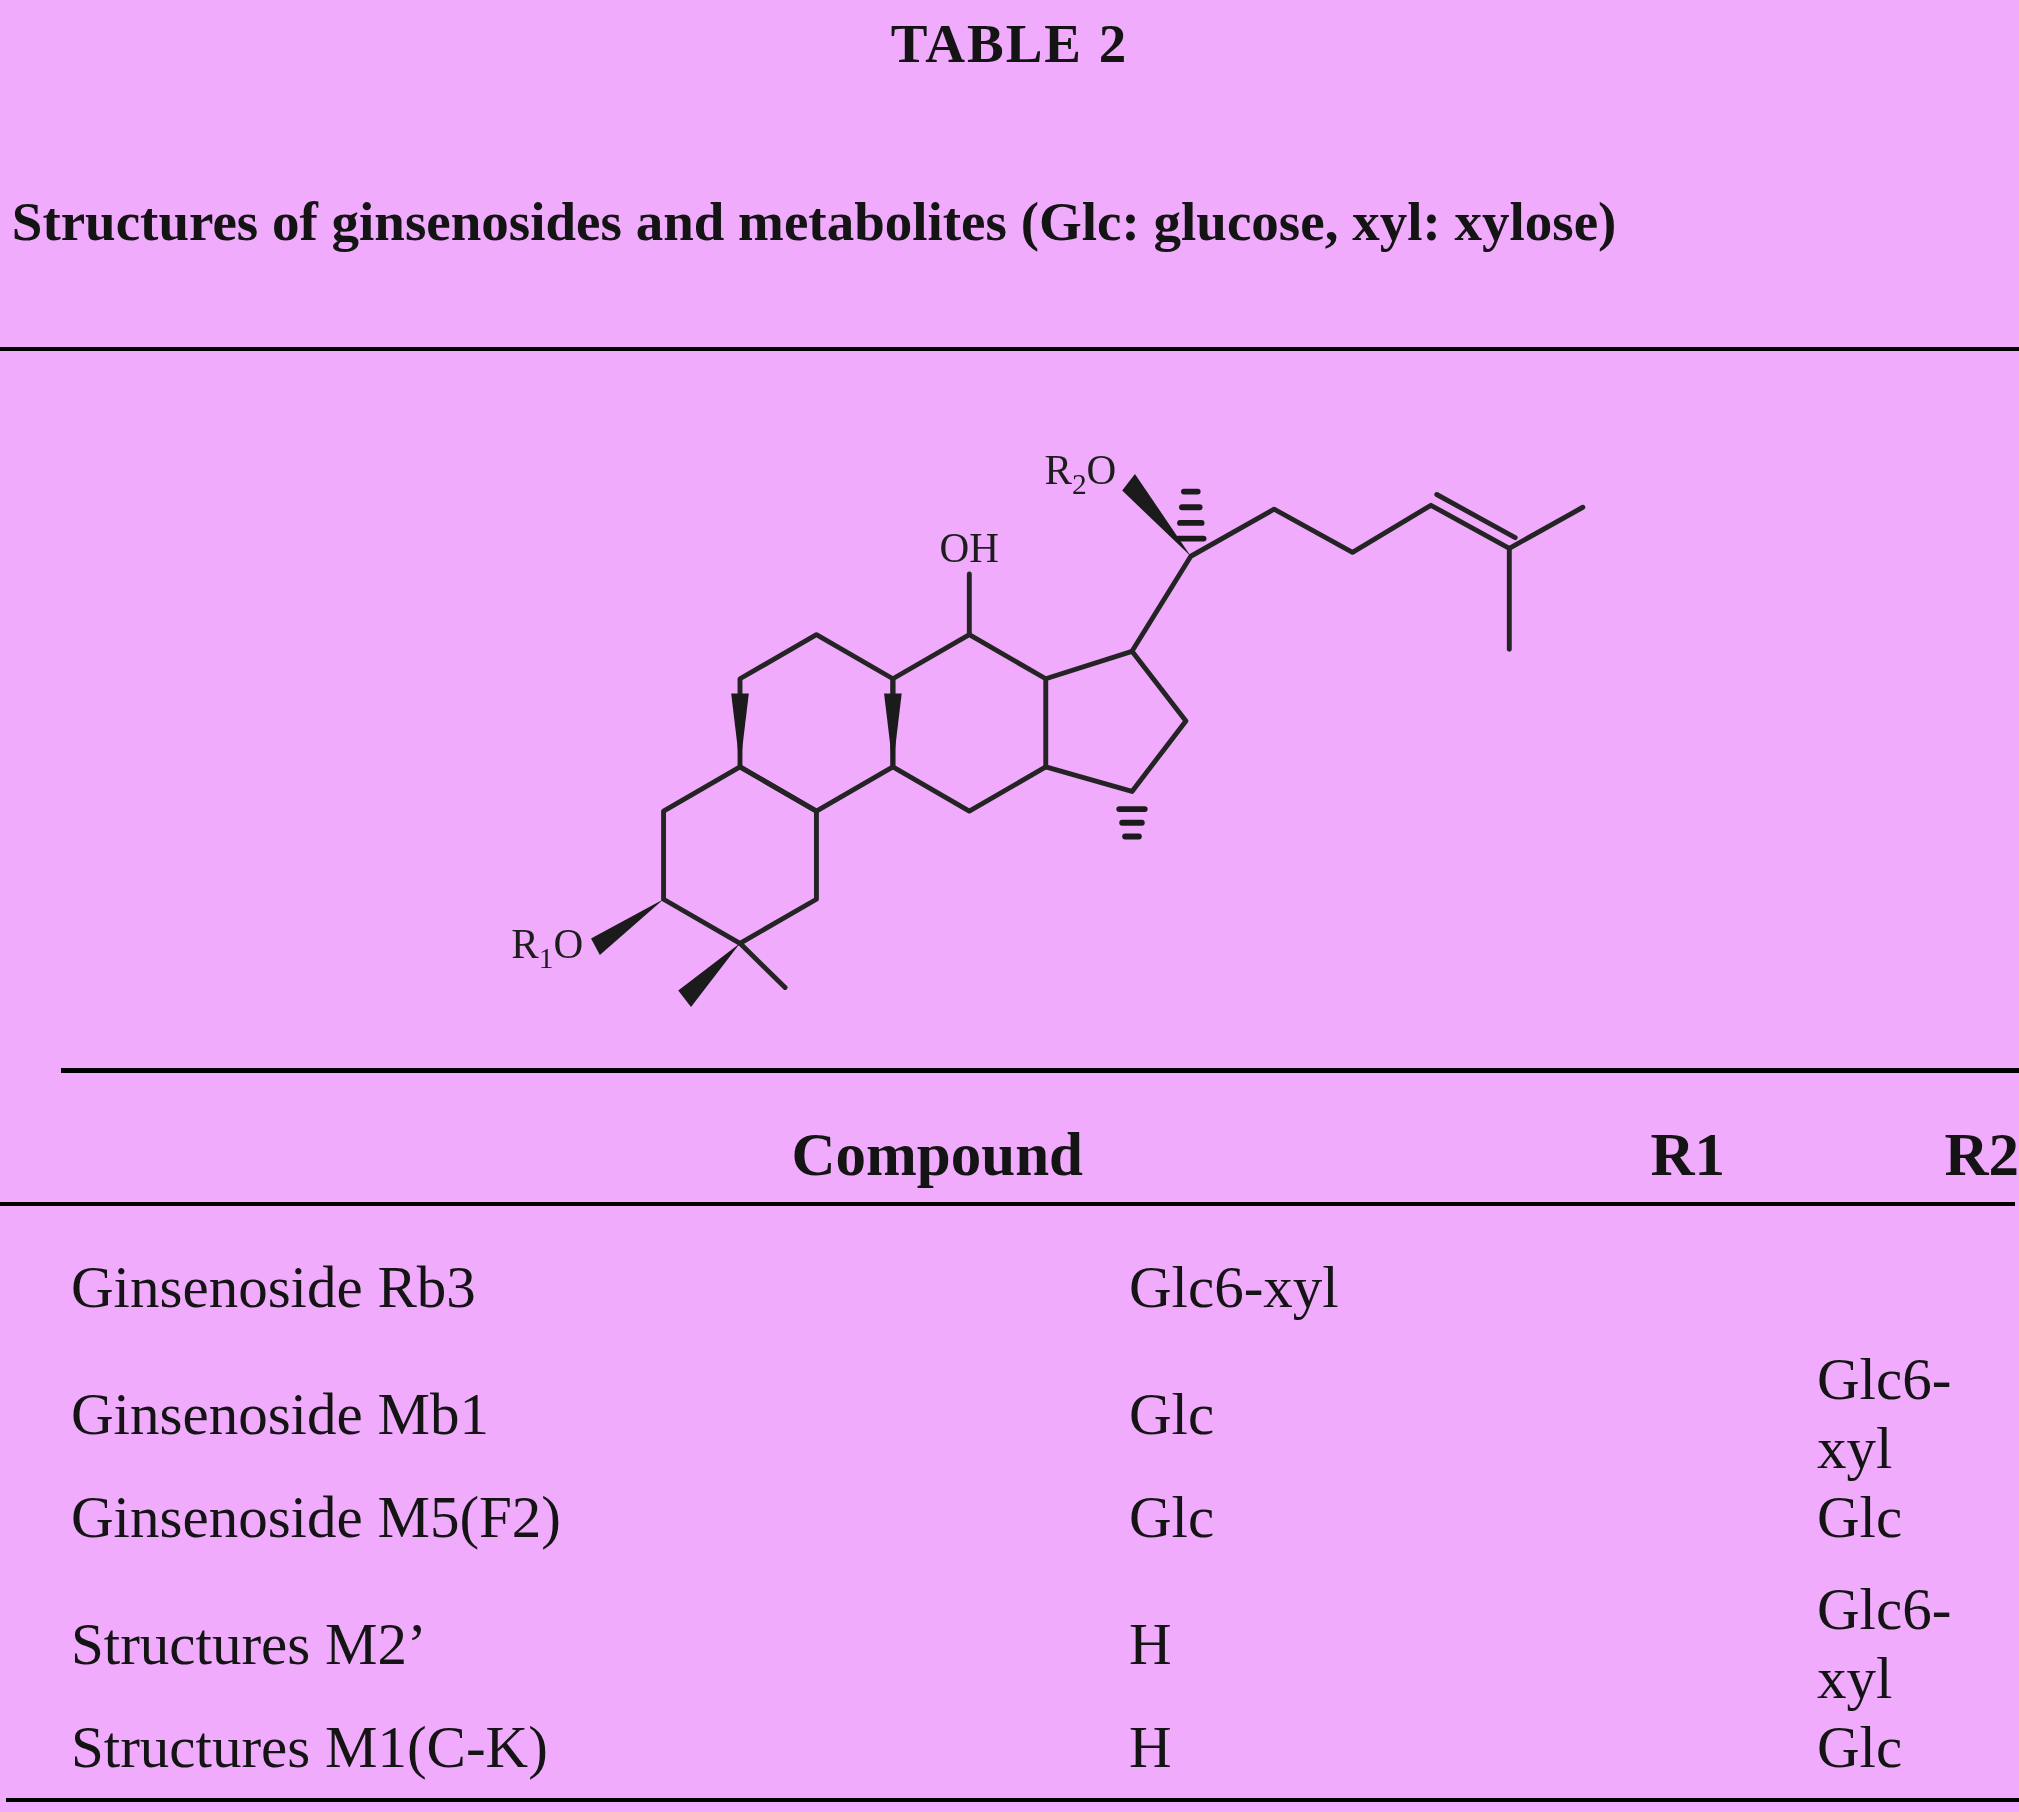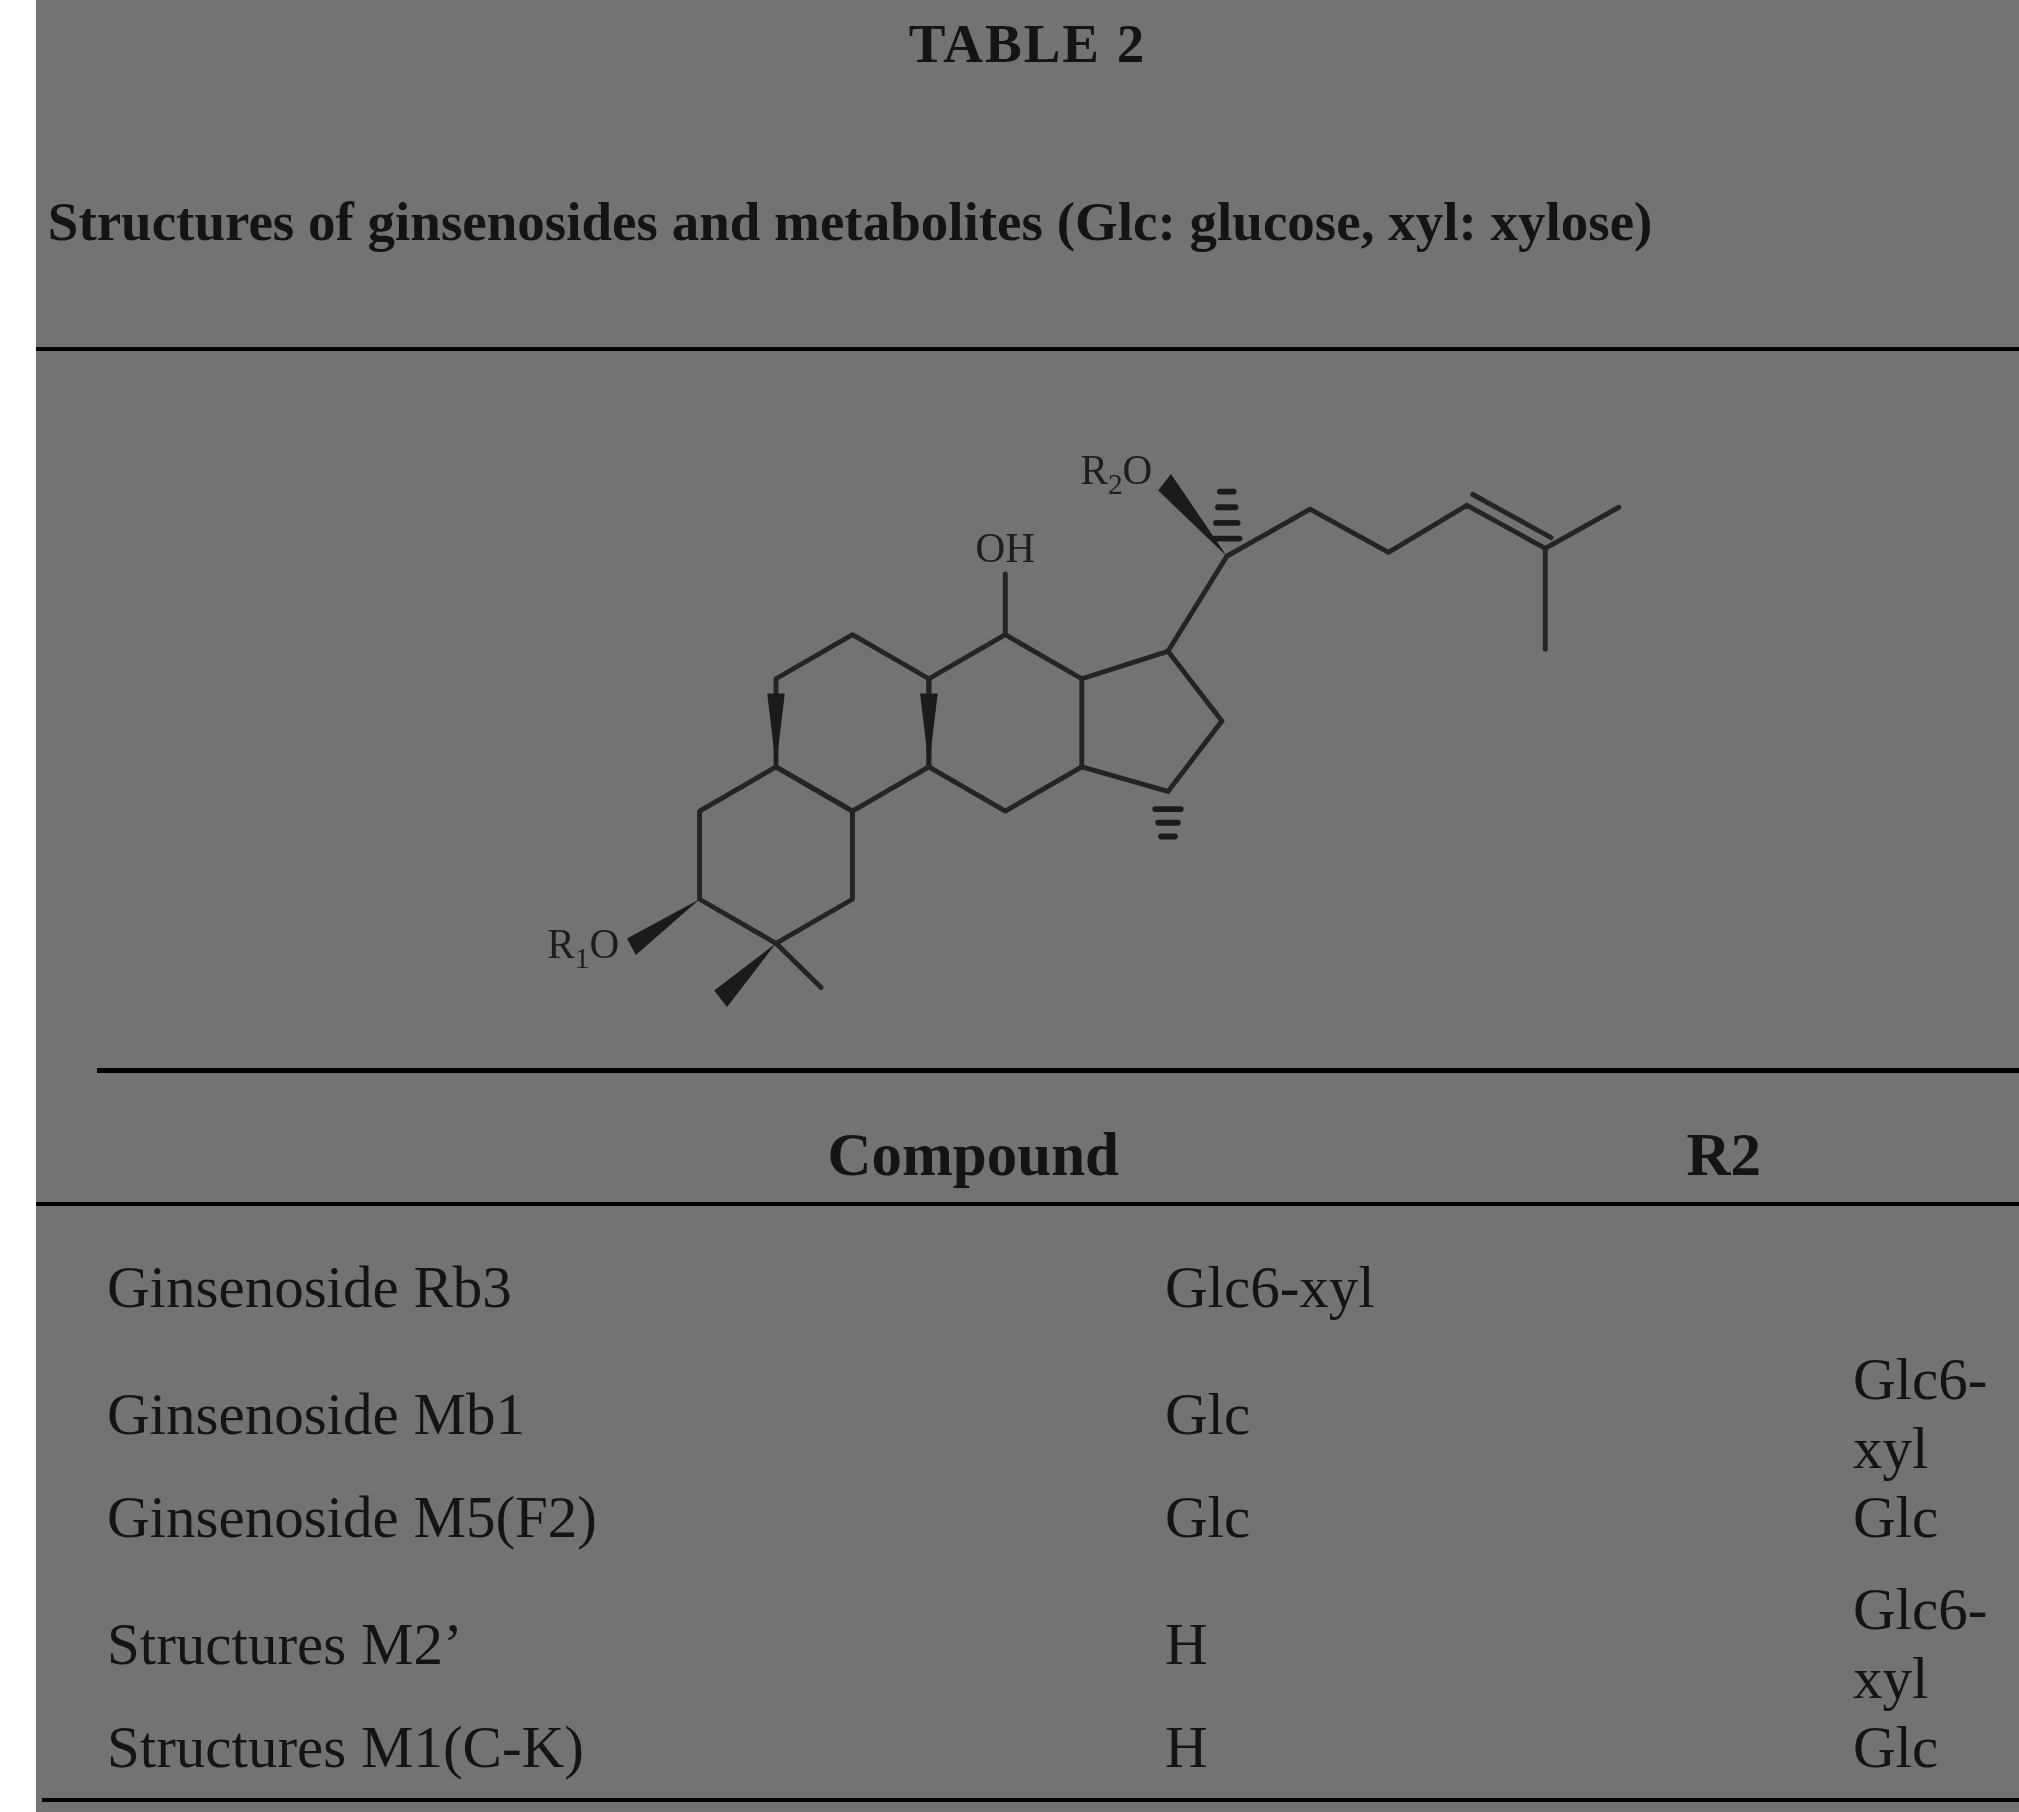--- a/index.html
+++ b/index.html
@@ -4,21 +4,21 @@
 <style>
   * { margin: 0; padding: 0; box-sizing: border-box; }
   html, body { background: #ffffff; }
   body {
     width: 2019px; height: 1812px;
     font-family: "Liberation Serif", serif;
     color: #141414;
     position: relative;
     overflow: hidden;
   }
-  .page { position: absolute; inset: 0; background: #737373; margin-left: 36px; }
+  .page { position: absolute; inset: 0; background: #f0abfc; }
 
   .table-label {
     position: absolute; top: 11.8px; left: 0; width: 100%;
     text-align: center; font-weight: bold; font-size: 55px; letter-spacing: 2px;
   }
   .doc-title {
     position: absolute; top: 190px; left: 11.8px; width: 2003px;
     font-weight: bold; font-size: 55px; white-space: nowrap;
   }
 
@@ -87,20 +87,21 @@
     </g>
     <text x="684" y="116" text-anchor="end" font-size="42"><tspan>R</tspan><tspan font-size="30" dy="10">2</tspan><tspan font-size="42" dy="-10">O</tspan></text>
     <text x="534" y="196" text-anchor="middle" font-size="42">OH</text>
     <text x="140" y="600" text-anchor="end" font-size="42"><tspan>R</tspan><tspan font-size="30" dy="10">1</tspan><tspan font-size="42" dy="-10">O</tspan></text>
   </svg>
 
   <div class="rule" id="rule2"></div>
 
   <div class="thead">
     <span>Compound</span>
+    <span>R1</span>
     <span>R2</span>
   </div>
 
   <div class="rule" id="rule3"></div>
 
   <div class="tbody">
     <div class="trow">
       <span>Ginsenoside Rb3</span>
       <span>Glc6-xyl</span>
     </div>

